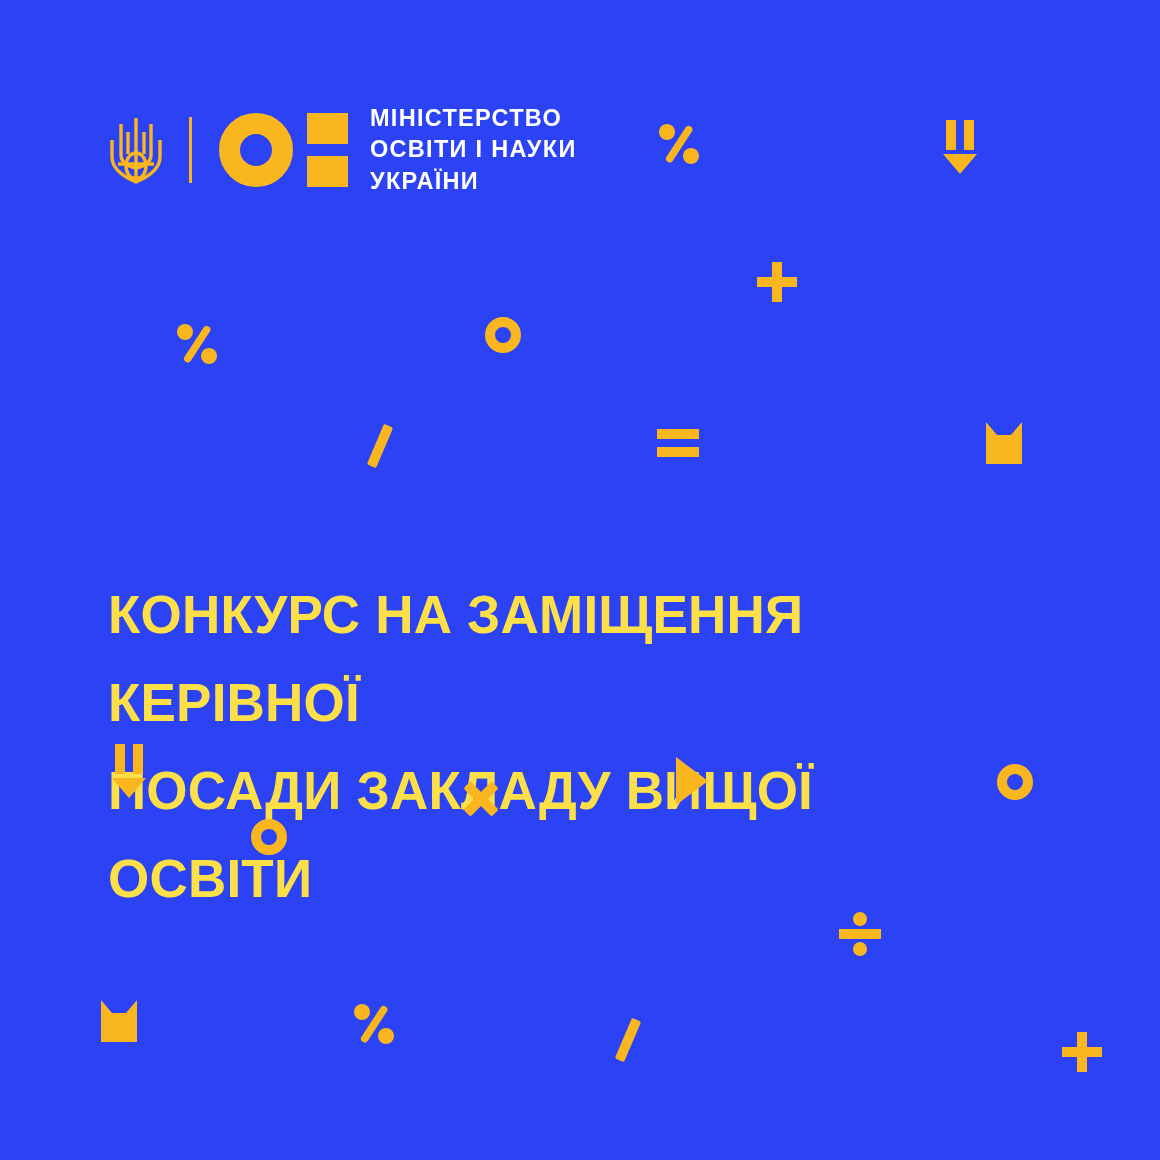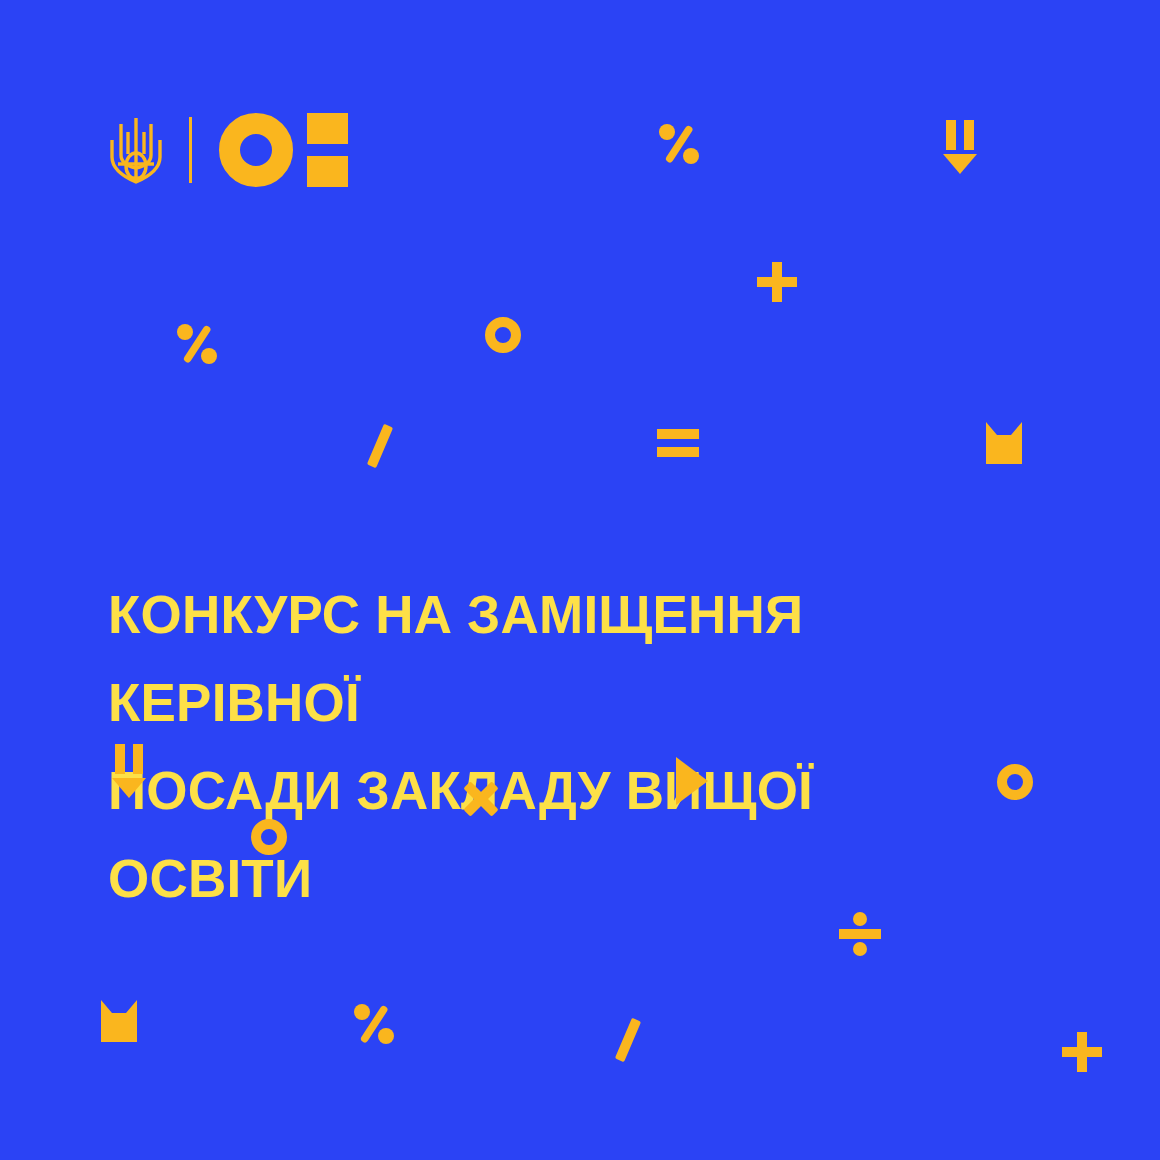--- a/index.html
+++ b/index.html
@@ -121,20 +121,23 @@
     <span class="logo-divider"></span>
 
     <span class="mon-mark">
       <span class="mon-ring"></span>
       <span class="mon-eq">
         <span></span>
         <span></span>
       </span>
     </span>
 
+    <span class="mon-words">МІНІСТЕРСТВО
+ОСВІТИ І НАУКИ
+УКРАЇНИ</span>
   </div>
 
   <h1 class="headline">КОНКУРС НА ЗАМІЩЕННЯ КЕРІВНОЇ
 ПОСАДИ ЗАКЛАДУ ВИЩОЇ ОСВІТИ</h1>
 
   <span class="glyph" style="left:657px; top:122px;">
     <svg width="44" height="44" viewBox="0 0 44 44">
         <g fill="#fab61e">
       <circle cx="10" cy="10" r="8"></circle>
           <circle cx="34" cy="34" r="8"></circle>

